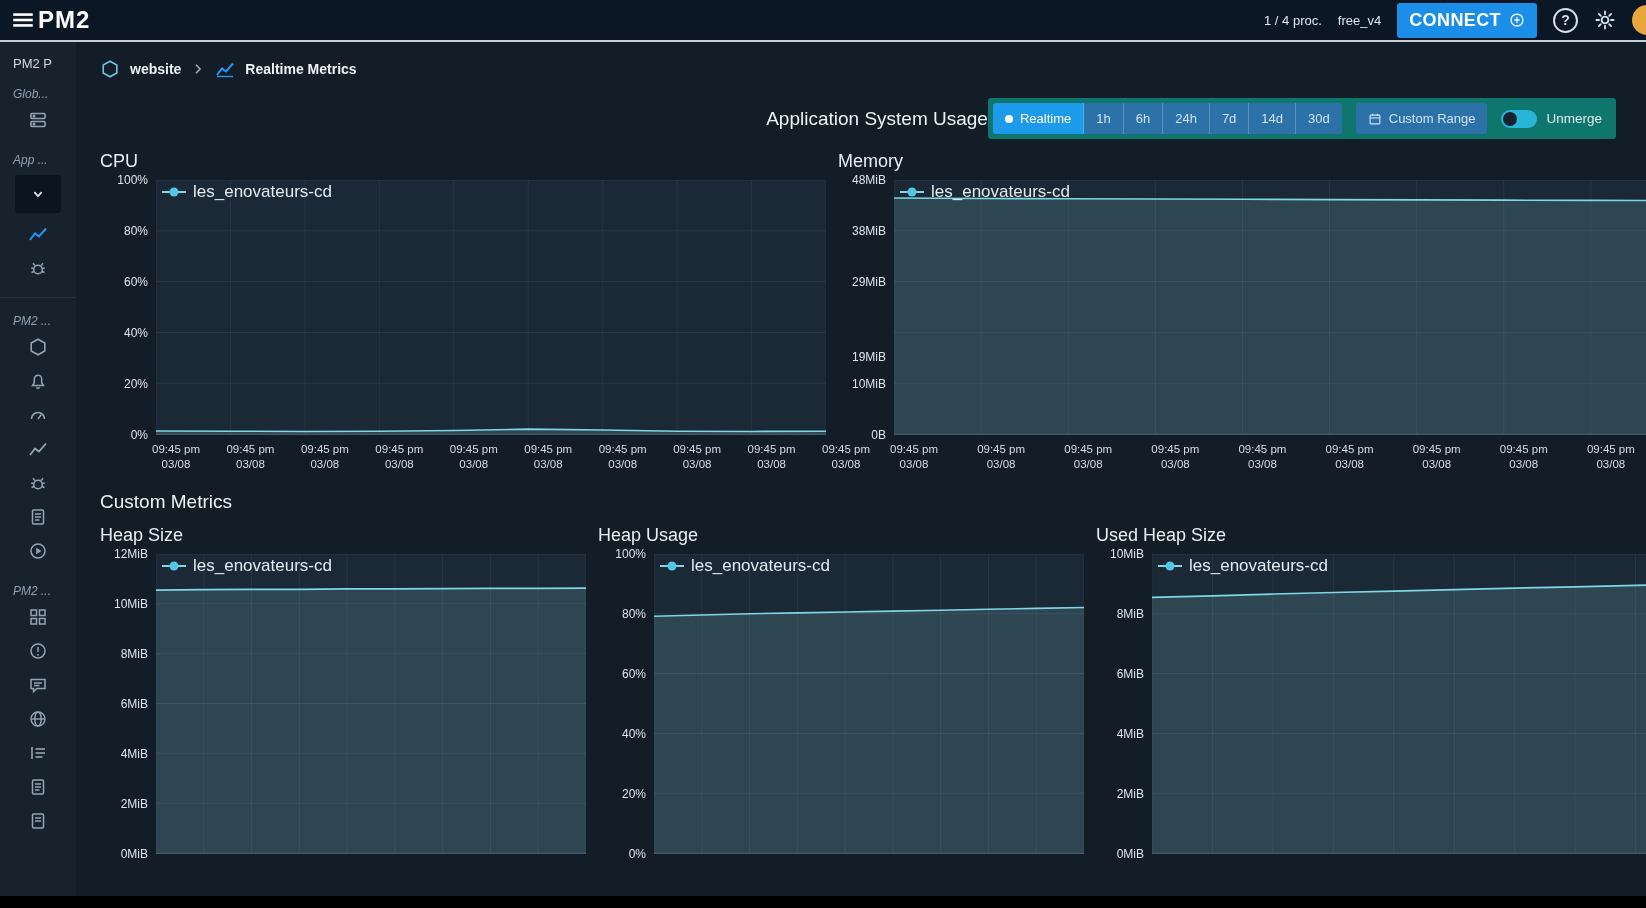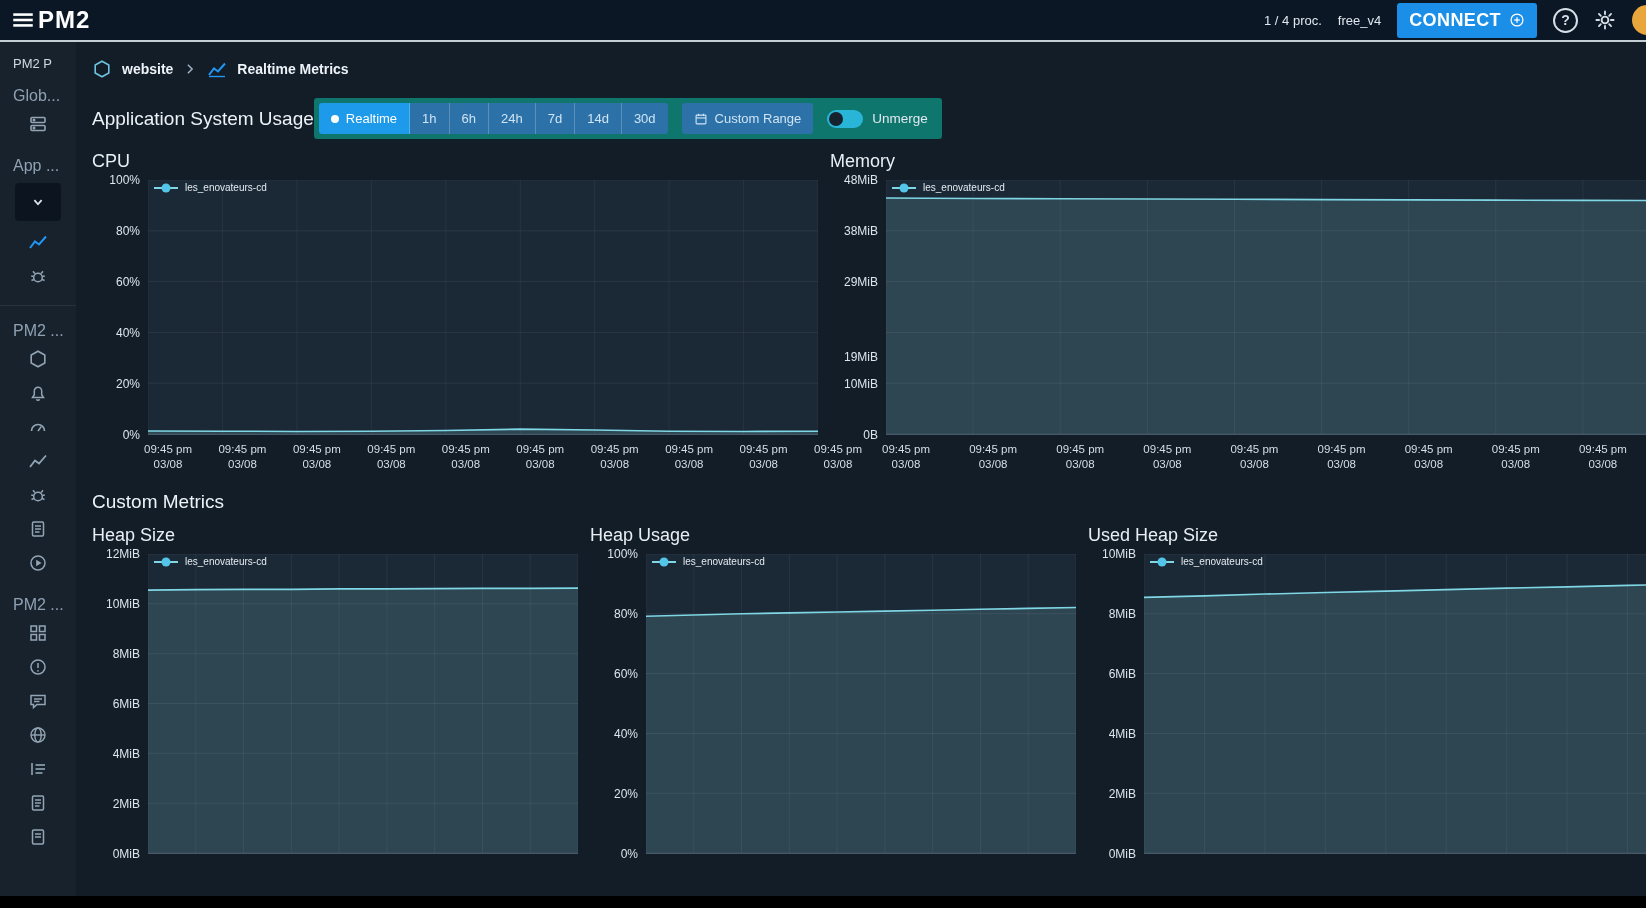--- a/index.html
+++ b/index.html
@@ -27,42 +27,42 @@
   }
   .icon-btn { background: none; border: none; color: #d6dfe7; display: flex; align-items: center; cursor: pointer; }
   .help-circle {
     width: 25px; height: 25px; border-radius: 50%; border: 2px solid #d6dfe7;
     color: #d6dfe7; font-size: 14px; font-weight: 700;
     display: flex; align-items: center; justify-content: center;
   }
   .avatar { width: 30px; height: 30px; border-radius: 50%; background: #e8a63c; flex: none; margin-right: -16px; }
 
   
-  .body { flex: 1; display: flex; min-height: 0; }
+  .body { flex: 1; display: flex; min-height: 0; gap: 8px; }
 
   .sidebar { width: 76px; flex: none; background: #17222d; overflow: hidden; padding-top: 8px; }
   .side-title { color: #cfd9e2; font-size: 13px; margin: 6px 0 4px 13px; white-space: nowrap; }
-  .side-label { color: #8fa1b2; font-size: 16px; margin: 16px 0 2px 13px; white-space: nowrap; }
+  .side-label { color: #8fa1b2; font-size: 12px; margin: 16px 0 2px 13px; white-space: nowrap; font-style: italic; }
   .side-icon { width: 76px; height: 34px; display: flex; align-items: center; justify-content: center; color: #93a5b5; cursor: pointer; }
   .side-icon.active { color: #2196f3; }
   .app-select {
     width: 46px; height: 38px; margin: 8px 15px 4px; background: #0b141f; border-radius: 4px;
     display: flex; align-items: center; justify-content: center; color: #dfe7ee; cursor: pointer;
   }
   .side-divider { height: 1px; background: #27323d; margin: 12px 0 4px; }
 
   .main { flex: 1; min-width: 0; padding: 10px 0 0 16px; overflow: hidden; }
 
   
   .breadcrumb { display: flex; align-items: center; gap: 10px; height: 34px; }
   .crumb { color: #eef3f8; font-size: 14px; font-weight: 700; }
   .crumb-icon { display: flex; align-items: center; }
 
   
-  .title-row { display: flex; align-items: center; justify-content: flex-start; margin: 12px 30px 4px 0; }
+  .title-row { display: flex; align-items: center; justify-content: flex-end; margin: 12px 30px 4px 0; }
   .section-title { color: #edf2f7; font-size: 19px; font-weight: 400; }
   .controls { display: flex; align-items: center; gap: 14px; background: #0f766e; border-radius: 3px; padding: 5px 14px 5px 5px; }
   .range-group { display: flex; }
   .range-btn {
     background: #2c72a8; color: #cfe4f5; border: none; border-right: 1px solid rgba(255,255,255,0.22);
     font-family: inherit; font-size: 13px; padding: 8px 12px; cursor: pointer; white-space: nowrap;
   }
   .range-group .range-btn:first-child { border-radius: 3px 0 0 3px; }
   .range-group .range-btn:last-child { border-right: none; border-radius: 0 3px 3px 0; }
   .range-btn.active { background: #1e9aeb; color: #fff; display: flex; align-items: center; gap: 7px; }
@@ -83,21 +83,21 @@
   .w-h1, .w-h2 { width: 486px; }
   .w-h3 { width: 600px; }
   .chart-title { color: #e8eef4; font-size: 18px; font-weight: 400; margin: 4px 0 8px; }
   .chart-body { display: grid; grid-template-columns: 56px 1fr; }
   .yaxis { position: relative; }
   .ytick { position: absolute; right: 8px; transform: translateY(-50%); font-size: 12px; color: #dde5ec; white-space: nowrap; }
   .plot { position: relative; background: #1b2836; border-bottom: 1px solid #46586a; overflow: hidden; }
   .row-top .plot { height: 255px; }
   .row-bottom .plot { height: 300px; }
   .plot svg { position: absolute; inset: 0; width: 100%; height: 100%; display: block; }
-  .legend { position: absolute; top: 2px; left: 6px; display: flex; align-items: center; gap: 7px; font-size: 10px; color: #e4ebf1; }
+  .legend { position: absolute; top: 2px; left: 6px; display: flex; align-items: center; gap: 7px; font-size: 17px; color: #e4ebf1; }
   .lmark { width: 24px; height: 2px; position: relative; }
   .lmark .ldot { position: absolute; left: 50%; top: 50%; transform: translate(-50%,-50%); width: 9px; height: 9px; border-radius: 50%; }
   .xaxis { grid-column: 2; position: relative; height: 36px; }
   .xtick { position: absolute; top: 7px; transform: translateX(-50%); text-align: center; font-size: 11.5px; color: #d6dee6; line-height: 1.3; white-space: nowrap; margin-left: 20px; }
 
   .custom-metrics-title { margin-top: 20px; }
   svg.ic { display: block; }
 </style>
 </head>
 <body>

